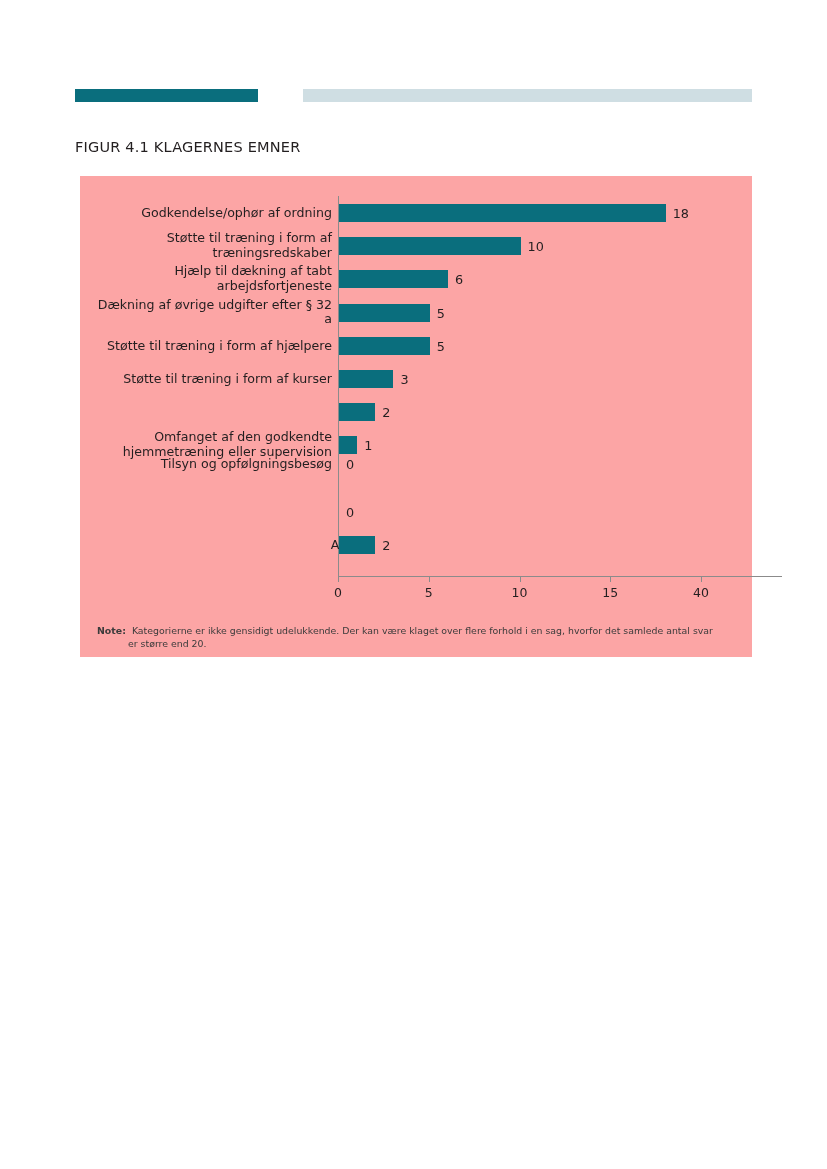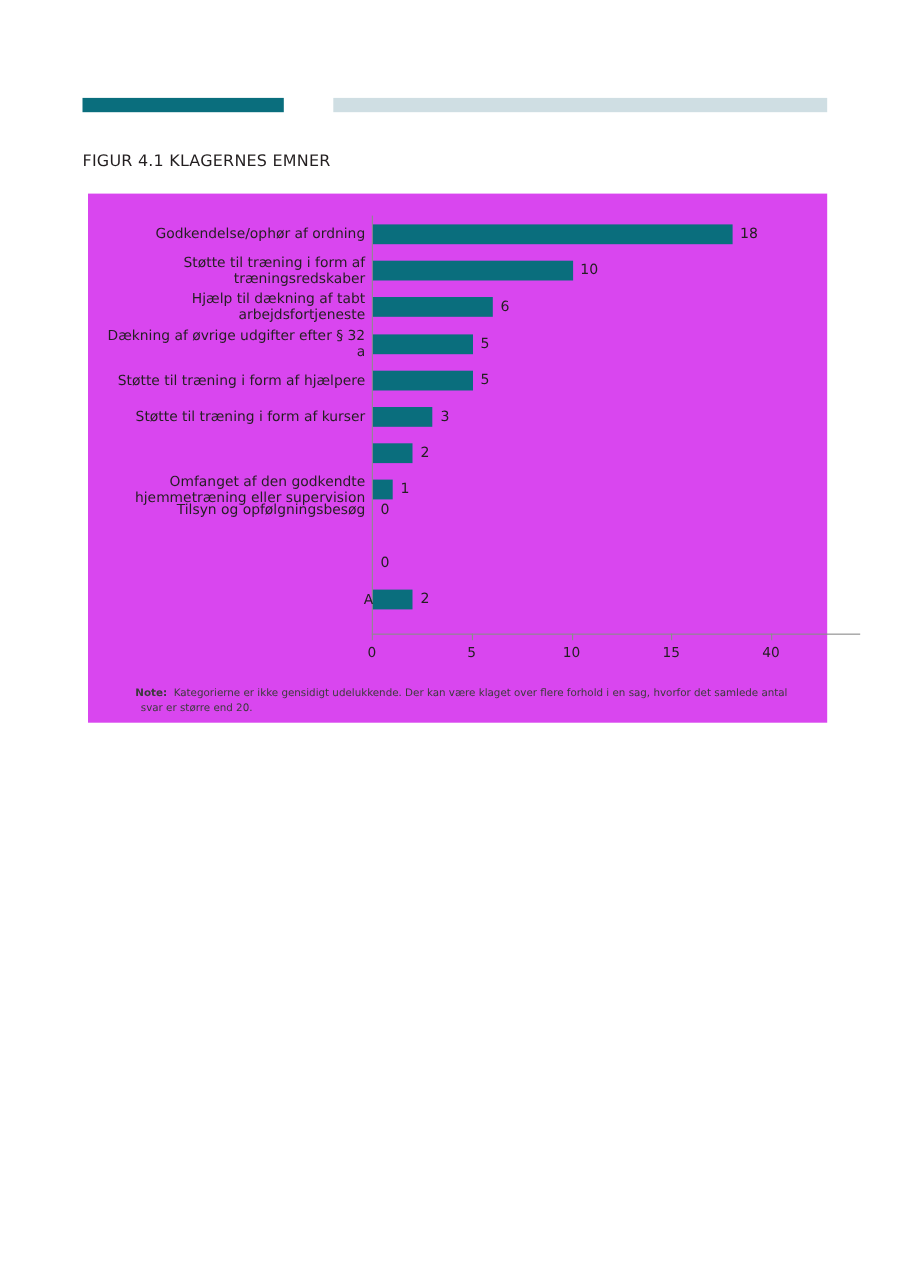--- a/index.html
+++ b/index.html
@@ -50,21 +50,21 @@
     font-family: "DejaVu Sans", sans-serif;
   }
 
   
   #chart-panel {
     position: absolute;
     left: 80px;
     top: 176px;
     width: 672px;
     height: 481px;
-    background: #d946ef;
+    background: #fca5a5;
   }
 
   .axis-line-y {
     position: absolute;
     left: 258px;
     top: 20px;
     width: 1px;
     height: 380px;
     background: #8b8b8b;
   }
@@ -135,21 +135,20 @@
     top: 624px;
     width: 628px;
     font-size: 9.4px;
     line-height: 13.4px;
     color: #3b3b3b;
   }
   #chart-note .note-label {
     float: left;
     font-weight: bold;
     margin-right: 6px;
-    margin-left: 26px;
   }
   #chart-note .note-text {
     display: block;
     padding-left: 31px;
   }
 </style>
 </head>
 <body>
 
 <div id="header-rules">

